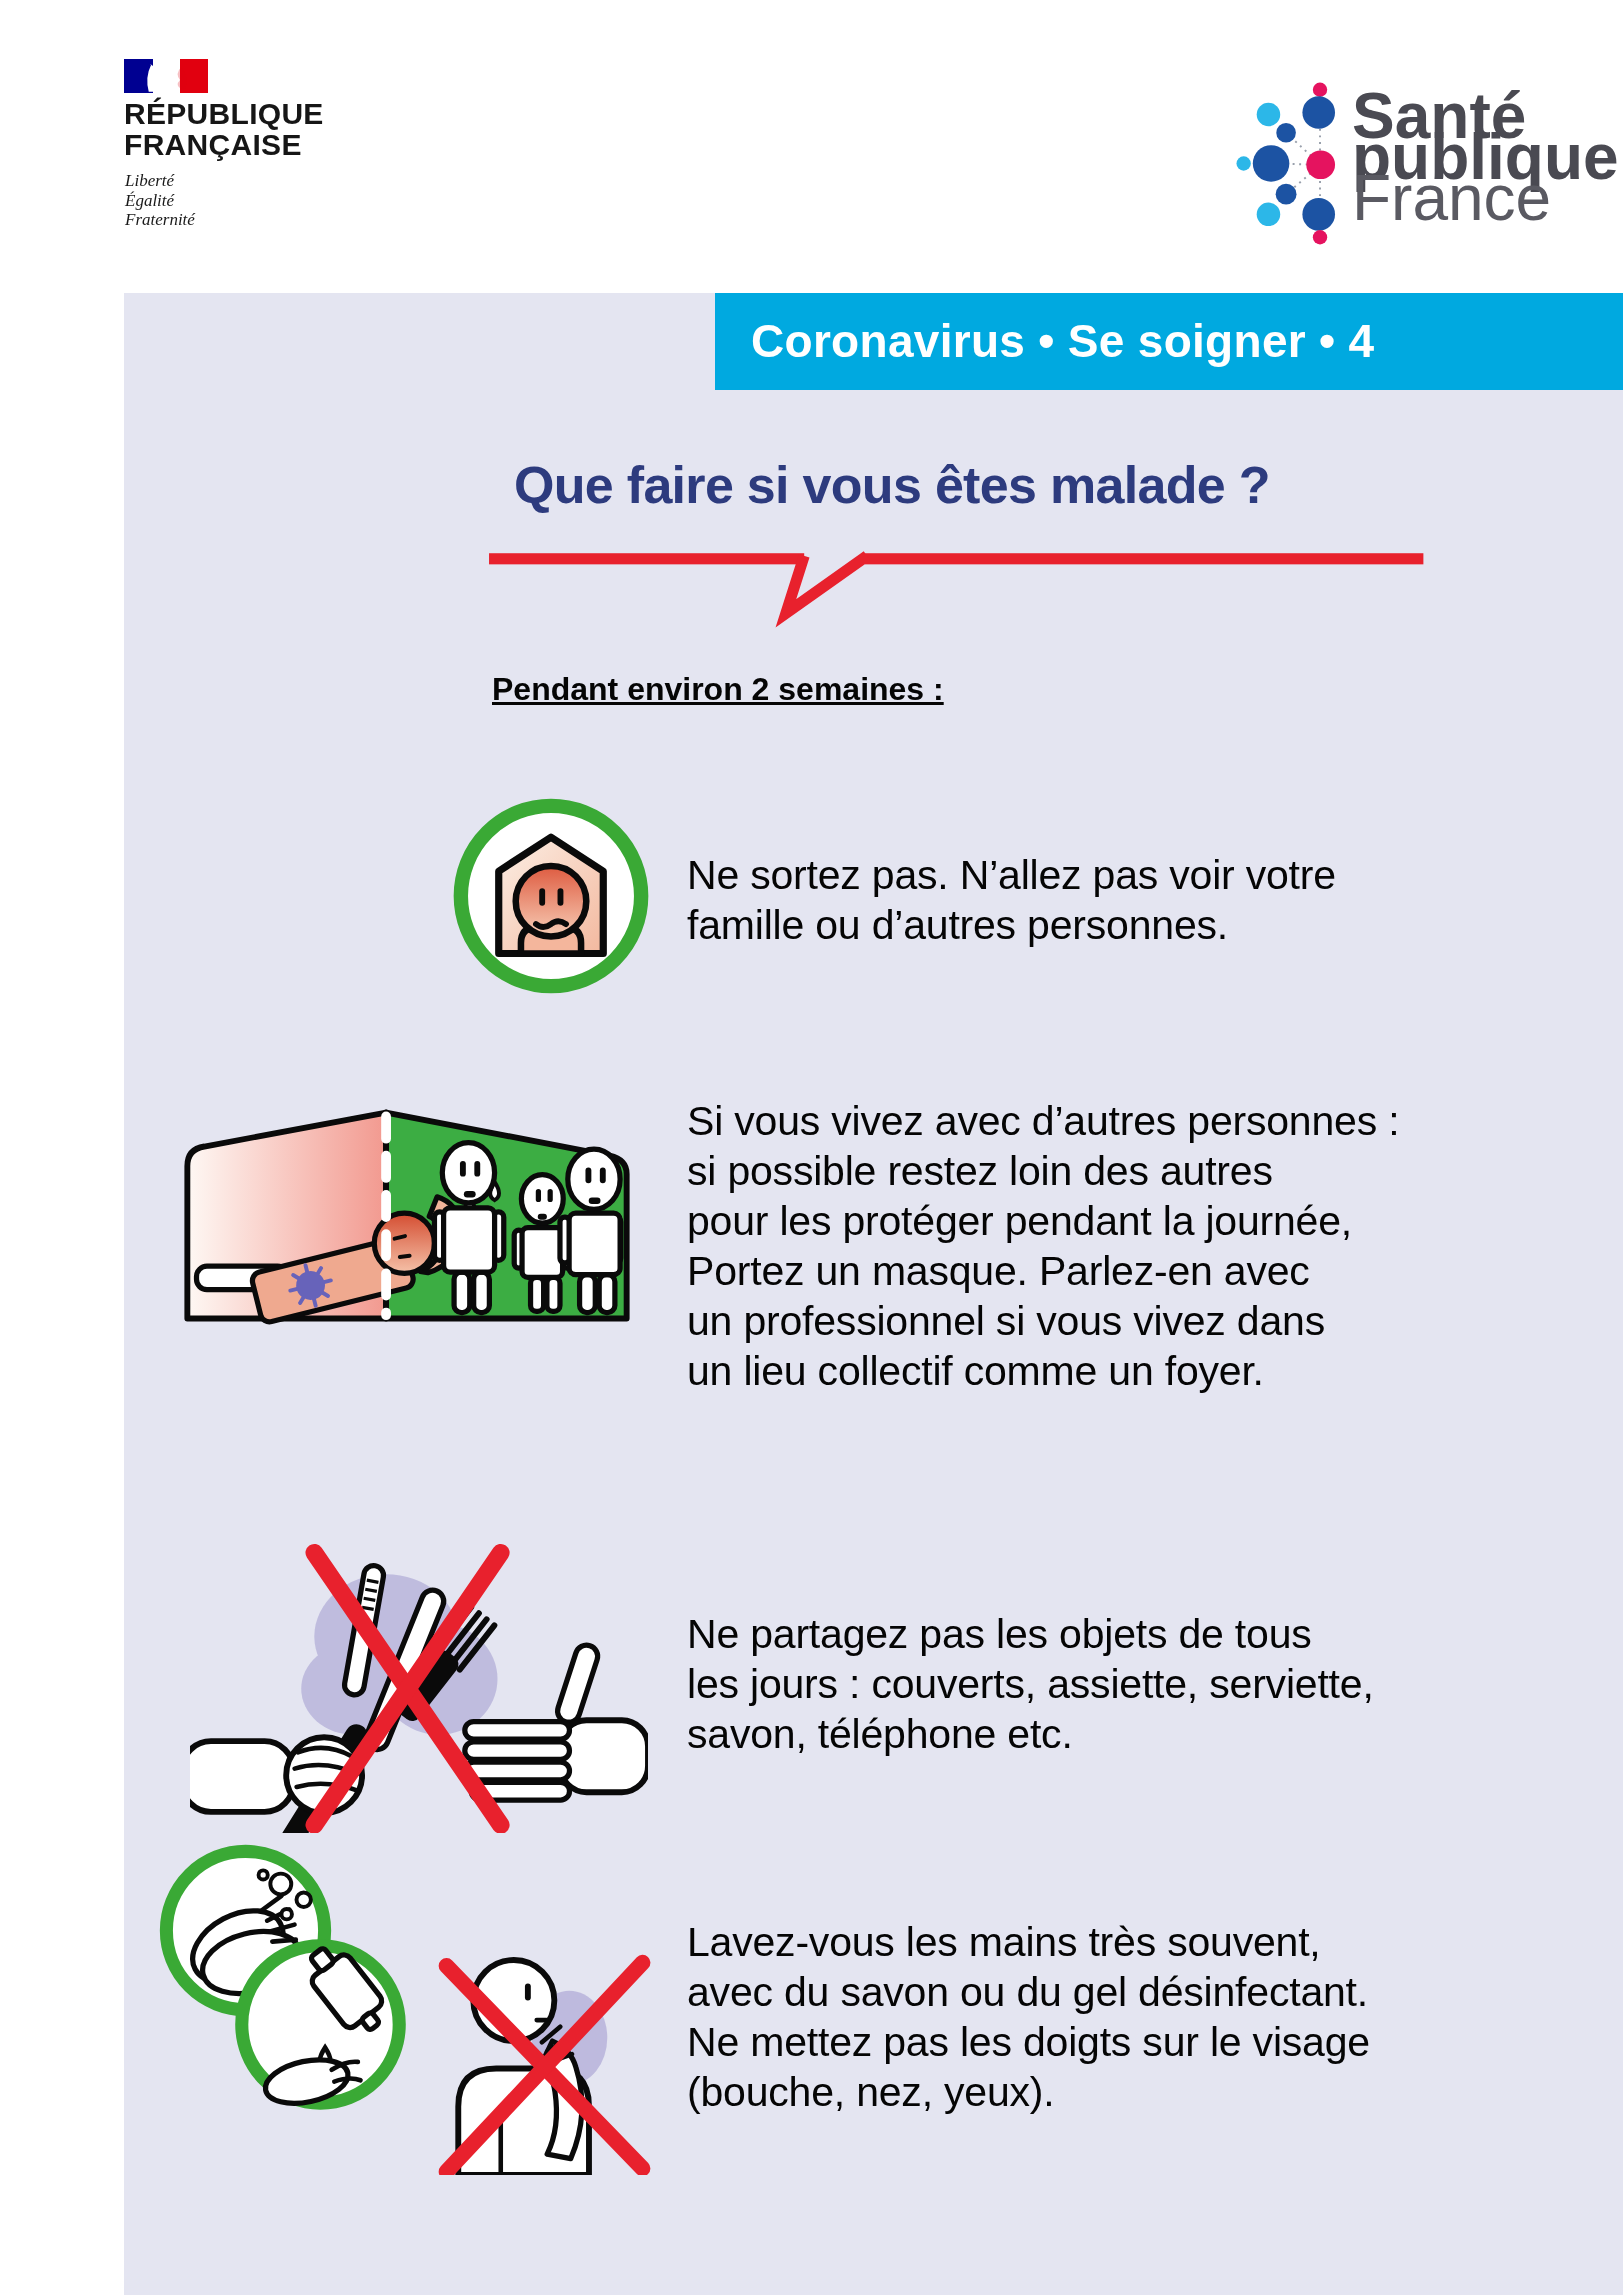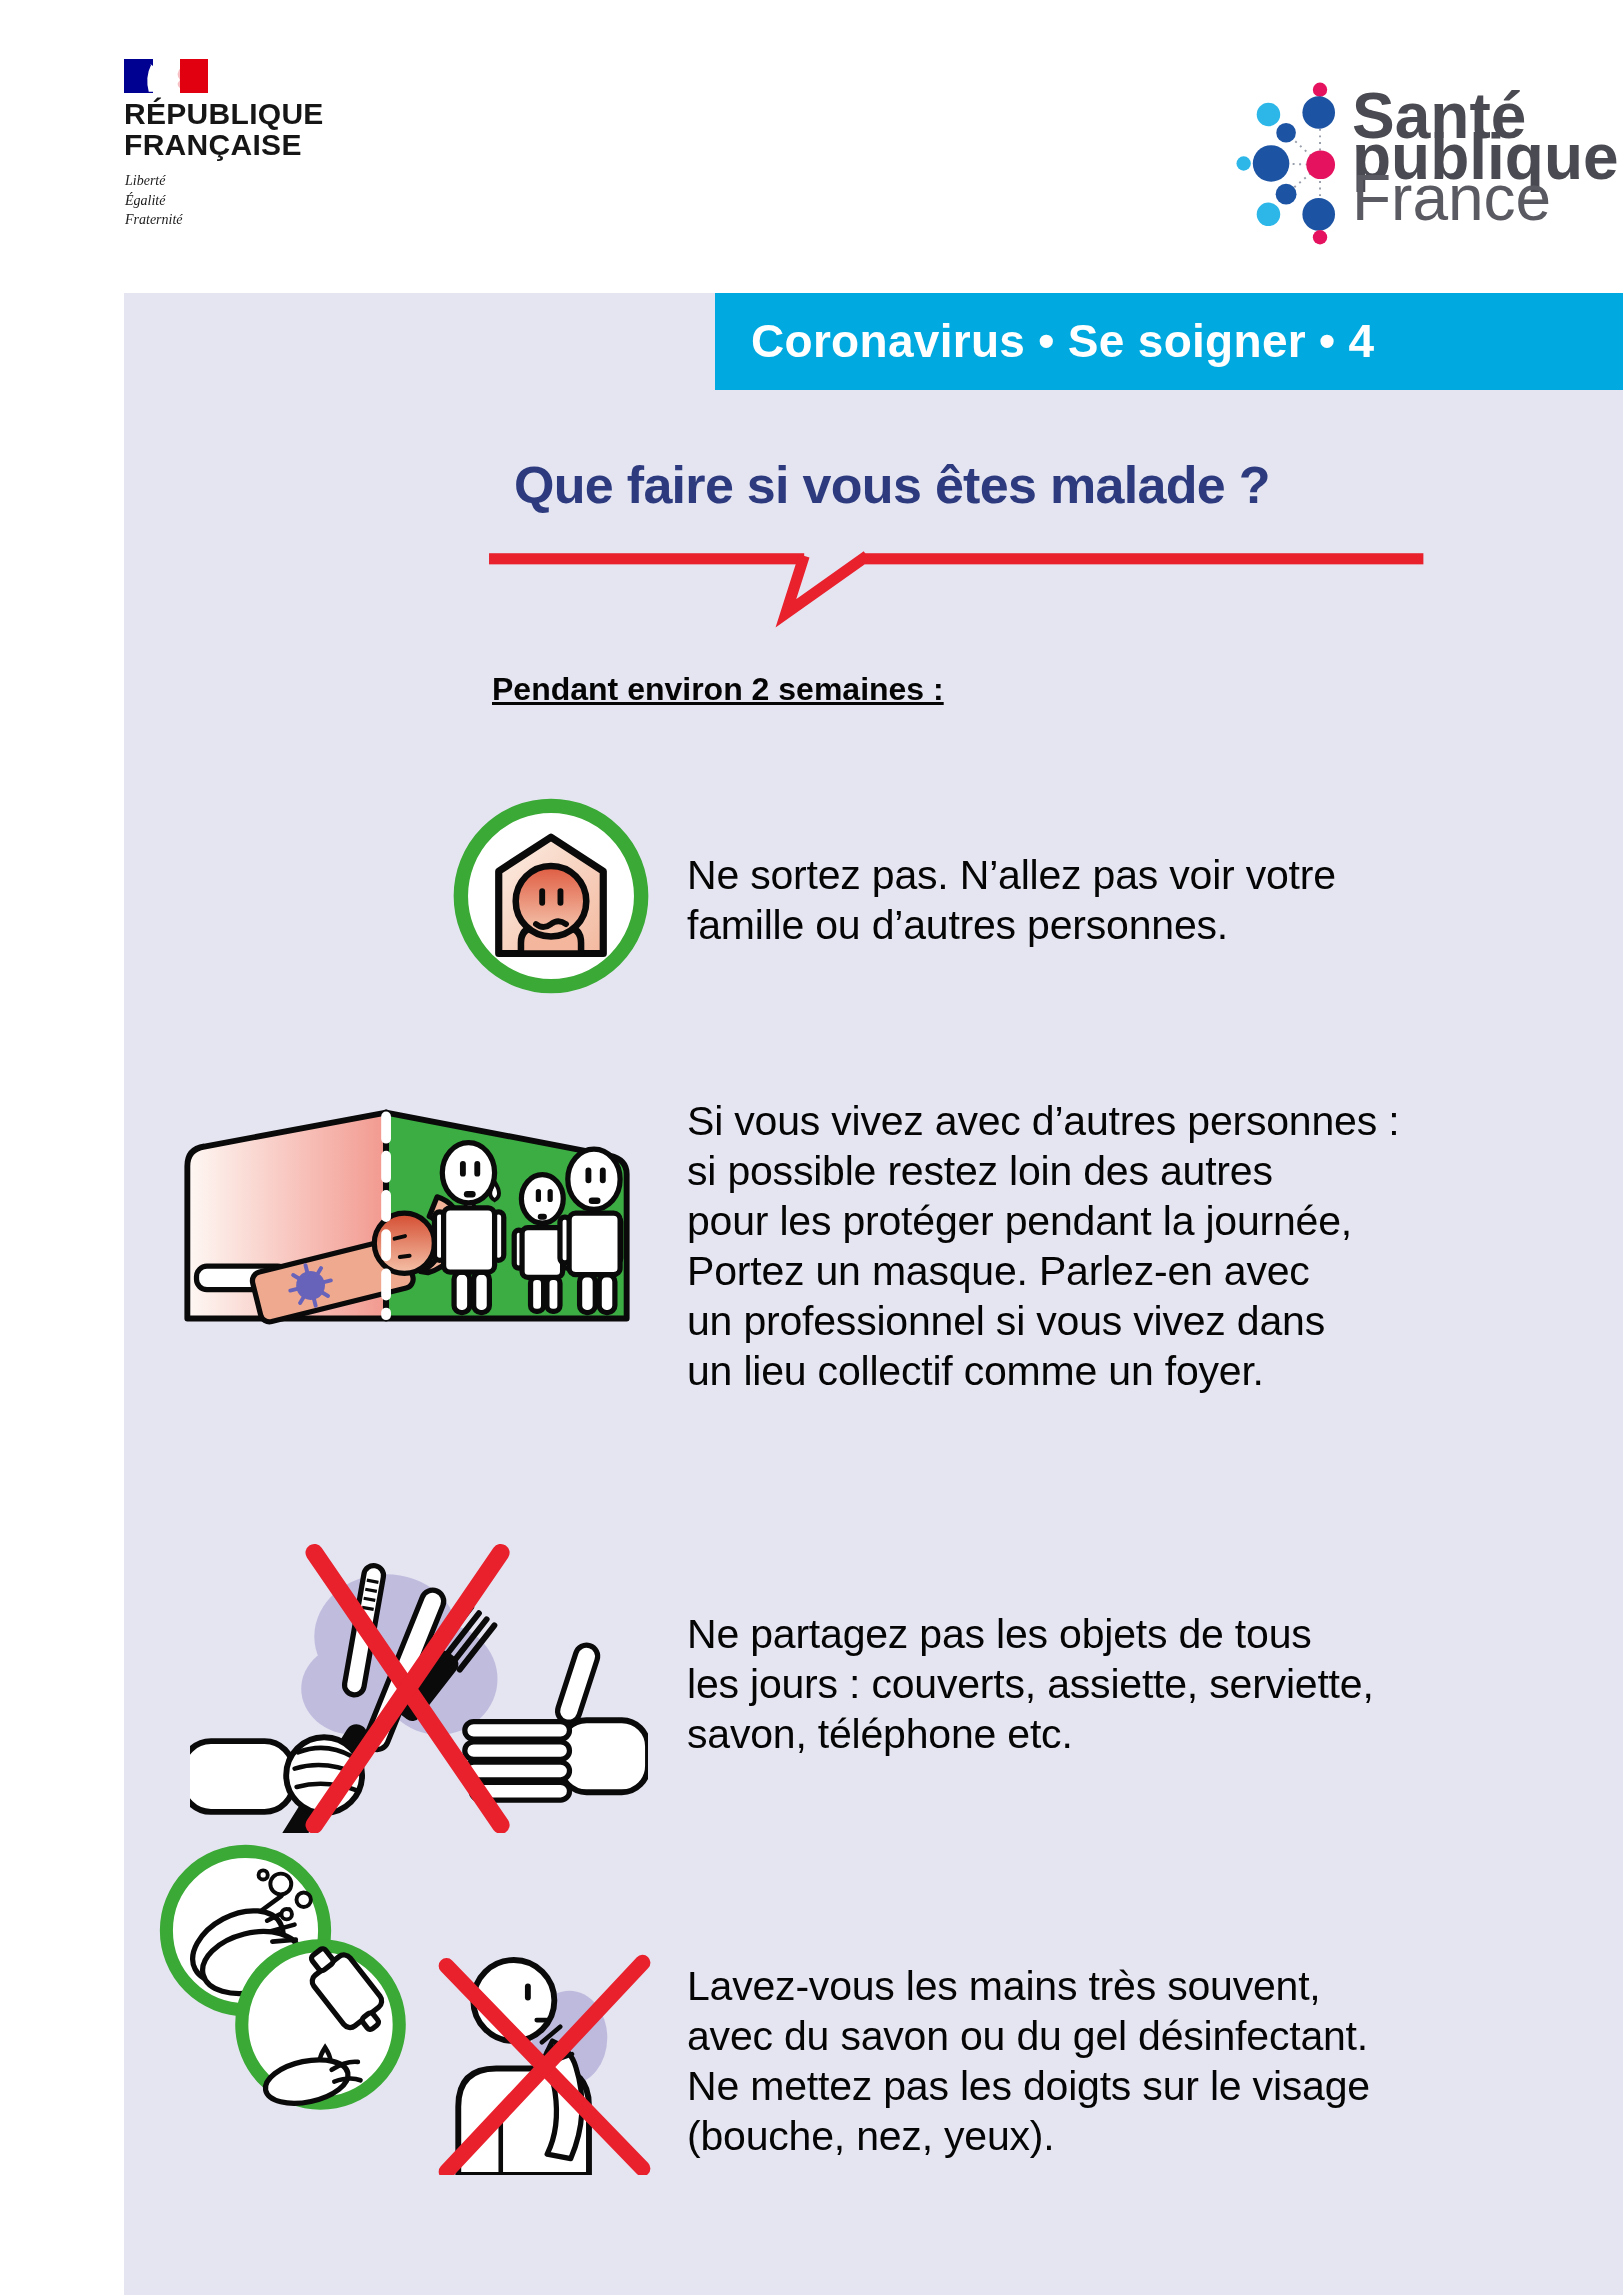--- a/index.html
+++ b/index.html
@@ -7,21 +7,21 @@
        font-family:"Liberation Sans",sans-serif;}
   .abs{position:absolute;}
 
   
   #rf-flag{left:124px;top:59px;width:84px;height:34px;
     background:linear-gradient(90deg,#000091 0 34%,#ffffff 34% 67%,#E1000F 67% 100%);}
   #rf-flag svg{position:absolute;left:0;top:0;}
   .rf-name{left:124px;top:98px;font-size:30px;line-height:31px;font-weight:bold;color:#161616;letter-spacing:0.3px;}
   .rf-name div{white-space:nowrap;}
   #rf-motto{left:125px;top:171px;font-family:"Liberation Serif",serif;font-style:italic;
-    font-size:14px;line-height:19.6px;color:#1a1a1a;}
+    font-size:17px;line-height:19.6px;color:#1a1a1a;}
   #spf-dots{left:1228px;top:73px;}
   #spf-text{left:1352px;top:96px;color:#4A4A52;font-weight:bold;font-size:64px;line-height:41px;}
   #spf-text .w3{font-weight:normal;color:#5A5A62;}
 
   
   #panel{left:124px;top:293px;width:1499px;height:2002px;background:#E4E5F1;}
   #banner{left:715px;top:293px;width:909px;height:97px;background:#00A9E0;}
   #banner span{display:block;padding-left:36px;line-height:97px;
     font-size:46px;font-weight:bold;color:#ffffff;letter-spacing:0.3px;white-space:nowrap;}
 
@@ -30,21 +30,21 @@
     letter-spacing:-0.7px;white-space:nowrap;}
   #underline{left:484px;top:548px;}
   #subtitle{left:492px;top:671px;font-size:32px;font-weight:bold;color:#050505;white-space:nowrap;text-decoration:underline;}
 
   
   .txt{left:687px;width:890px;color:#050505;}
   .txt .line{font-size:41px;line-height:50px;font-weight:500;letter-spacing:-0.2px;white-space:nowrap;}
   #txt-r1{top:850px;}
   #txt-r2{top:1096px;}
   #txt-r3{top:1609px;}
-  #txt-r4{top:1917px;margin-top:44px;}
+  #txt-r4{top:1917px;}
 
   #icon-home{left:453px;top:798px;}
   #icon-separate{left:174px;top:1106px;}
   #icon-noshare{left:190px;top:1525px;}
   #icon-wash{left:152px;top:1837px;}
   #icon-gel{left:228px;top:1932px;}
   #icon-noface{left:432px;top:1943px;}
 </style>
 </head>
 <body>

